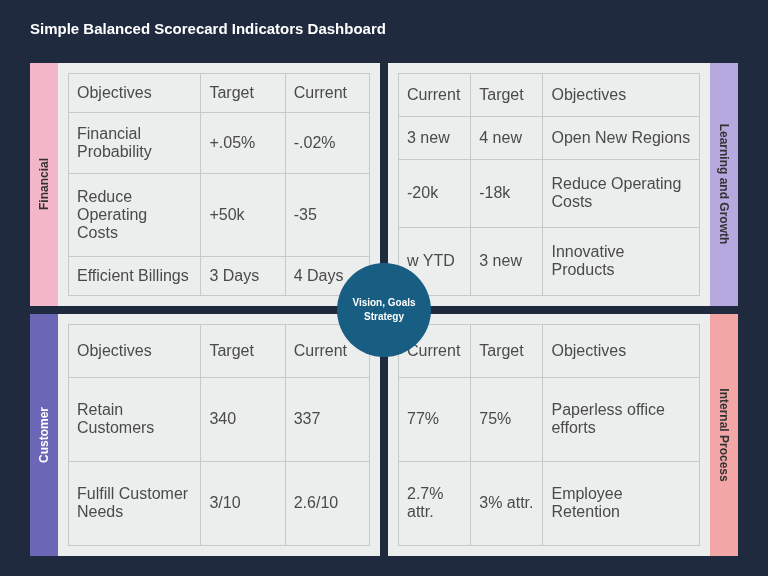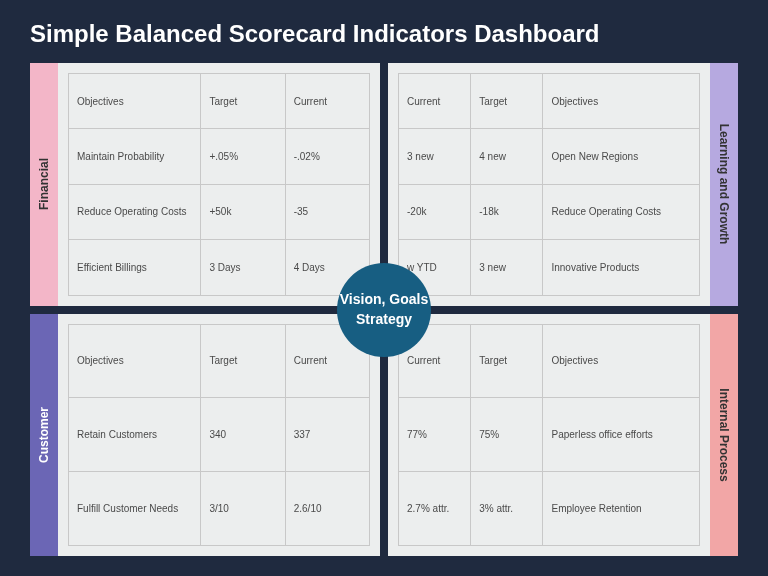--- a/index.html
+++ b/index.html
@@ -6,21 +6,21 @@
   body {
     width: 768px;
     height: 576px;
     background: #1f2a3f;
     font-family: Arial, sans-serif;
     position: relative;
     overflow: hidden;
   }
   .title {
     color: #fff;
-    font-size: 24px;
+    font-size: 15px;
     font-weight: bold;
     padding: 20px 0 0 30px;
   }
   .grid {
     position: absolute;
     top: 63px;
     left: 30px;
     right: 30px;
     bottom: 20px;
     display: grid;
@@ -54,21 +54,21 @@
   .tab.salmon { background: #f2a6a6; }
   .tab.lrn    { background: #b6a9e0; }
   .tbl {
     flex: 1;
     padding: 10px;
   }
   table {
     width: 100%;
     height: 100%;
     border-collapse: collapse;
-    font-size: 10px;
+    font-size: 16px;
     color: #4a4a4a;
   }
   td {
     border: 1px solid #c8c8c8;
     padding: 6px 8px;
     vertical-align: middle;
   }
   td:first-child { width: 44%; }
   td:nth-child(2) { width: 28%; }
   td:nth-child(3) { width: 28%; }
@@ -82,21 +82,21 @@
     background: #175e82;
     border-radius: 50%;
     top: 50%;
     left: 50%;
     transform: translate(-50%, -50%);
     display: flex;
     align-items: center;
     justify-content: center;
     text-align: center;
     color: #fff;
-    font-size: 14px;
+    font-size: 10px;
     font-weight: bold;
     line-height: 1.4;
     z-index: 5;
   }
 </style>
 </head>
 <body>
 
 <div class="title">Simple Balanced Scorecard Indicators Dashboard</div>
 
@@ -108,21 +108,21 @@
       </div>
     <div class="tbl">
       <table>
         <tbody>
             <tr>
           <td>Objectives</td>
           <td>Target</td>
           <td>Current</td>
         </tr>
         <tr>
-              <td>Maintain Probability</td>
+              <td>Financial Probability</td>
               <td>+.05%</td>
               <td>-.02%</td>
             </tr>
         <tr>
               <td>Reduce Operating Costs</td>
               <td>+50k</td>
               <td>-35</td>
             </tr>
         <tr>
               <td>Efficient Billings</td>

